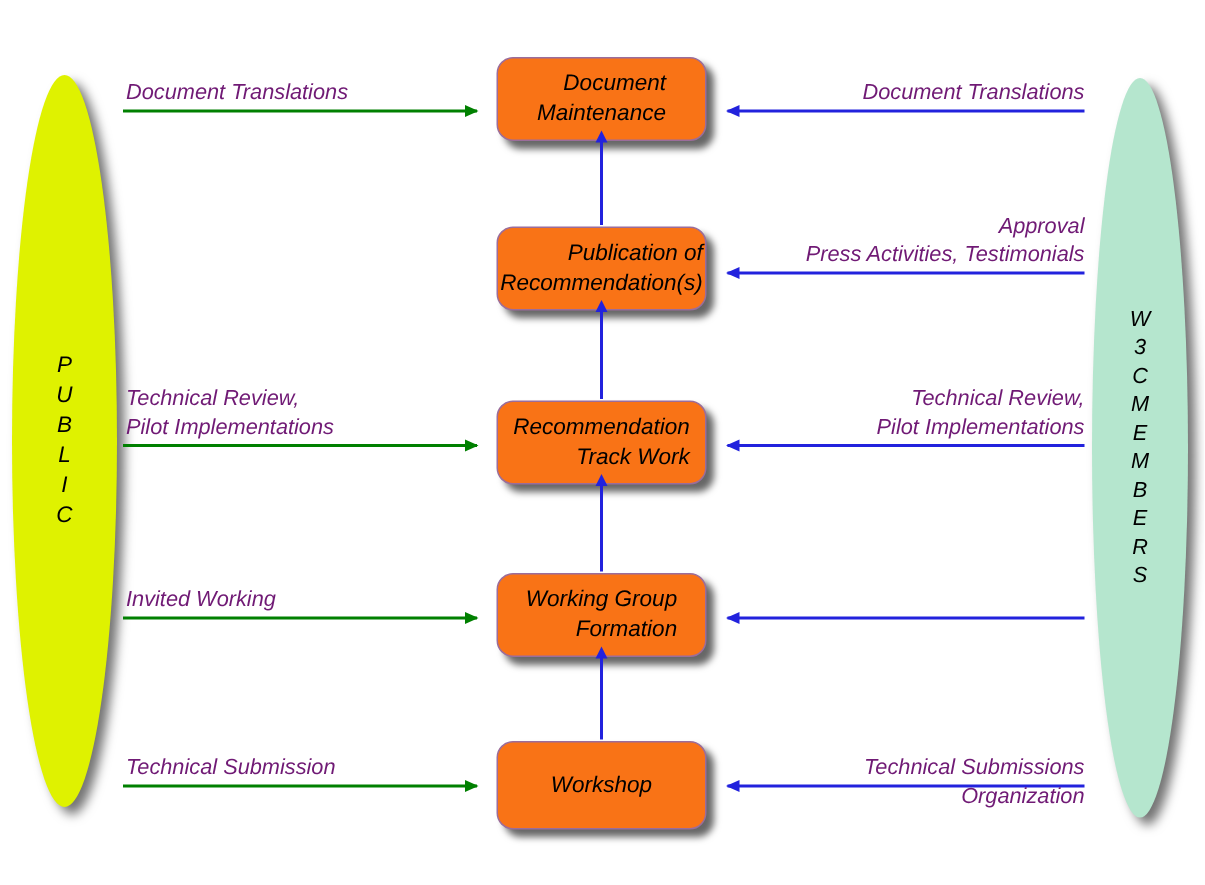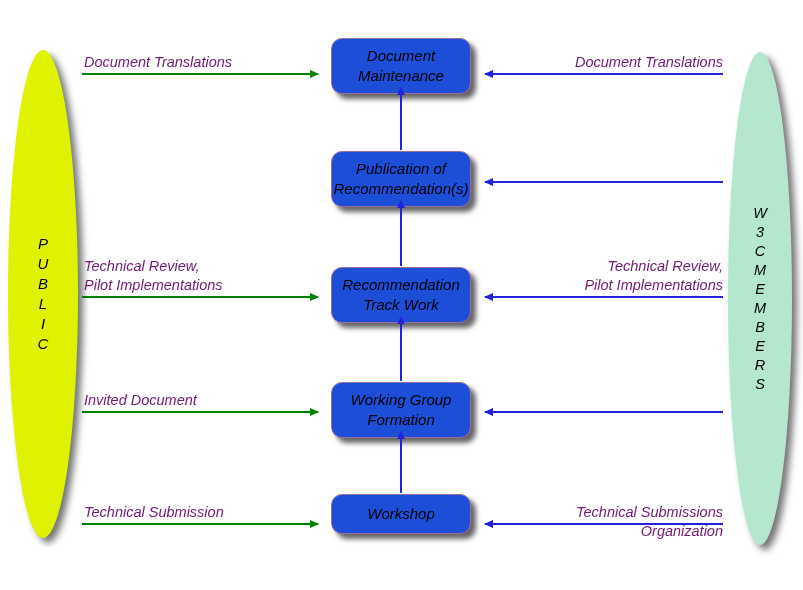--- a/index.html
+++ b/index.html
@@ -55,43 +55,43 @@
   #actor-members .actor-label {
     line-height: 19px;
     font-size: 14.5px;
   }
 
   
   .process-box {
     position: absolute;
     left: 331px;
     width: 140px;
-    background: #1d4ed8;
+    background: #f97316;
     border: 1px solid #9b6d9b;
     border-radius: 11px;
     box-shadow: 5px 5px 5px rgba(0,0,0,0.6);
     display: flex;
     align-items: center;
     justify-content: center;
-    text-align: center;
+    text-align: right;
     box-sizing: border-box;
   }
   .process-label {
     font-style: italic;
     font-size: 15px;
     color: #000000;
     line-height: 20px;
     white-space: pre-line;
     padding: 0 2px;
   }
   #box-0 { top: 38px;  height: 56px; }
   #box-1 { top: 151px; height: 56px; }
   #box-2 { top: 267px; height: 56px; }
   #box-3 { top: 382px; height: 56px; }
-  #box-4 { top: 494px; height: 40px; }
+  #box-4 { top: 494px; height: 59px; }
 
   
   .flow {
     position: absolute;
     height: 2px;
   }
   .flow .shaft {
     position: absolute;
     left: 0;
     top: 0;
@@ -219,38 +219,40 @@
     <span class="shaft"></span>
     <span class="head"></span>
   </div>
   <div class="flow-label left-origin" style="left:84px; top:257px;">Technical Review,
 Pilot Implementations</div>
 
   <div class="flow public-side to-right" style="left:82px; top:411px; width:236px;">
     <span class="shaft"></span>
     <span class="head"></span>
   </div>
-  <div class="flow-label left-origin" style="left:84px; top:391px;">Invited Document</div>
+  <div class="flow-label left-origin" style="left:84px; top:391px;">Invited Working</div>
 
   <div class="flow public-side to-right" style="left:82px; top:523px; width:236px;">
     <span class="shaft"></span>
     <span class="head"></span>
   </div>
   <div class="flow-label left-origin" style="left:84px; top:503px;">Technical Submission</div>
 
   <div class="flow member-side to-left" style="left:485px; top:73px; width:238px;">
     <span class="shaft"></span>
     <span class="head"></span>
   </div>
   <div class="flow-label right-origin" style="left:483px; top:53px; width:240px;">Document Translations</div>
 
   <div class="flow member-side to-left" style="left:485px; top:181px; width:238px;">
     <span class="shaft"></span>
     <span class="head"></span>
   </div>
+  <div class="flow-label right-origin" style="left:483px; top:142px; width:240px;">Approval
+Press Activities, Testimonials</div>
 
   <div class="flow member-side to-left" style="left:485px; top:296px; width:238px;">
     <span class="shaft"></span>
     <span class="head"></span>
   </div>
   <div class="flow-label right-origin" style="left:483px; top:257px; width:240px;">Technical Review,
 Pilot Implementations</div>
 
   <div class="flow member-side to-left" style="left:485px; top:411px; width:238px;">
     <span class="shaft"></span>

